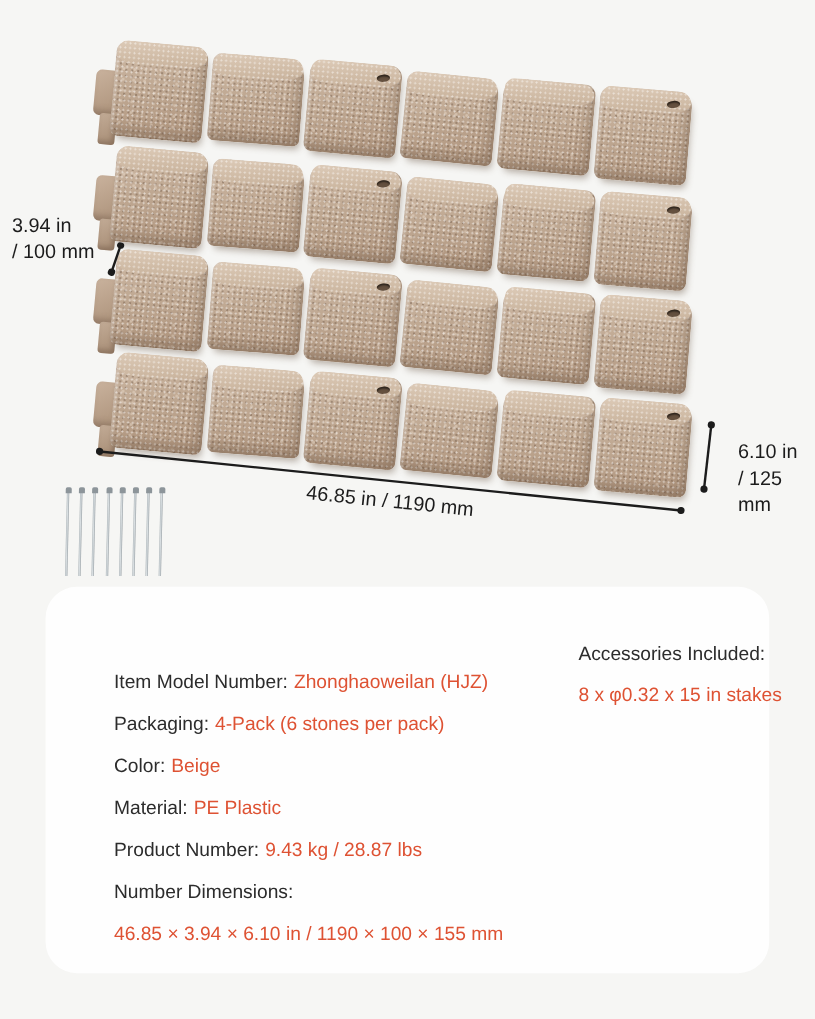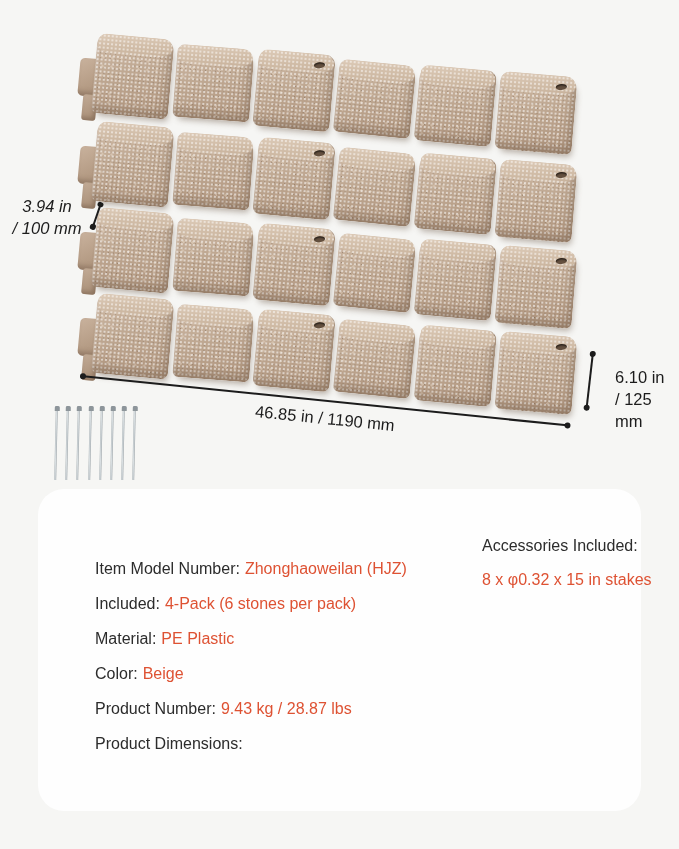--- a/index.html
+++ b/index.html
@@ -71,21 +71,21 @@
   }
   .tab2{
     position:absolute;z-index:0;left:-9px;top:62px;width:14px;height:26px;
     background:linear-gradient(150deg,#c2ab96,#a68c74);
     border-radius:3px;
     box-shadow:inset -2px -3px 4px rgba(91,70,54,.35);
   }
 
   
   .dim-text{position:absolute;color:var(--dimension);font-size:16.5px;line-height:22px;}
-  .depth-text{left:10px;top:195px;width:74px;text-align:center;font-style:italic;}
+  .depth-text{left:10px;top:177px;width:74px;text-align:left;}
   .depth-marker{
     position:absolute;left:91px;top:225px;width:25px;height:1.6px;
     background:var(--dimension);transform:rotate(-71deg);transform-origin:2px 50%;
   }
   .depth-marker::before,.depth-marker::after{
     content:"";position:absolute;top:-1.8px;width:5.5px;height:5.5px;border-radius:50%;
     background:var(--dimension);
   }
   .depth-marker::before{left:-2px;}
   .depth-marker::after{right:-2px;}
@@ -229,34 +229,35 @@
       <div class="stake" style="left: 67.2px;"></div>
       <div class="stake" style="left: 78.4px;"></div>
     </div>
 
   <div class="card">
     <div class="spec-col col-left">
       <div class="spec-line">
         <span class="lbl">Item Model Number:</span><span class="val">Zhonghaoweilan (HJZ)</span>
       </div>
       <div class="spec-line">
-        <span class="lbl">Included:</span><span class="val">4-Pack (6 stones per pack)</span>
+        <span class="lbl">Packaging:</span><span class="val">4-Pack (6 stones per pack)</span>
+      </div>
+      <div class="spec-line">
+        <span class="lbl">Color:</span><span class="val">Beige</span>
       </div>
       <div class="spec-line">
         <span class="lbl">Material:</span><span class="val">PE Plastic</span>
       </div>
       <div class="spec-line">
-        <span class="lbl">Color:</span><span class="val">Beige</span>
-      </div>
-      <div class="spec-line">
         <span class="lbl">Product Number:</span><span class="val">9.43 kg / 28.87 lbs</span>
       </div>
       <div class="spec-line">
-        <span class="lbl">Product Dimensions:</span>
-      </div>
+        <span class="lbl">Number Dimensions:</span>
+      </div>
+      <div class="spec-line val-solo">46.85 × 3.94 × 6.10 in / 1190 × 100 × 155 mm</div>
     </div>
     <div class="spec-col col-right">
       <div class="spec-line">
         <span class="lbl">Accessories Included:</span>
       </div>
       <div class="spec-line val-solo">8 x φ0.32 x 15 in stakes</div>
     </div>
   </div>
 
 </div>

